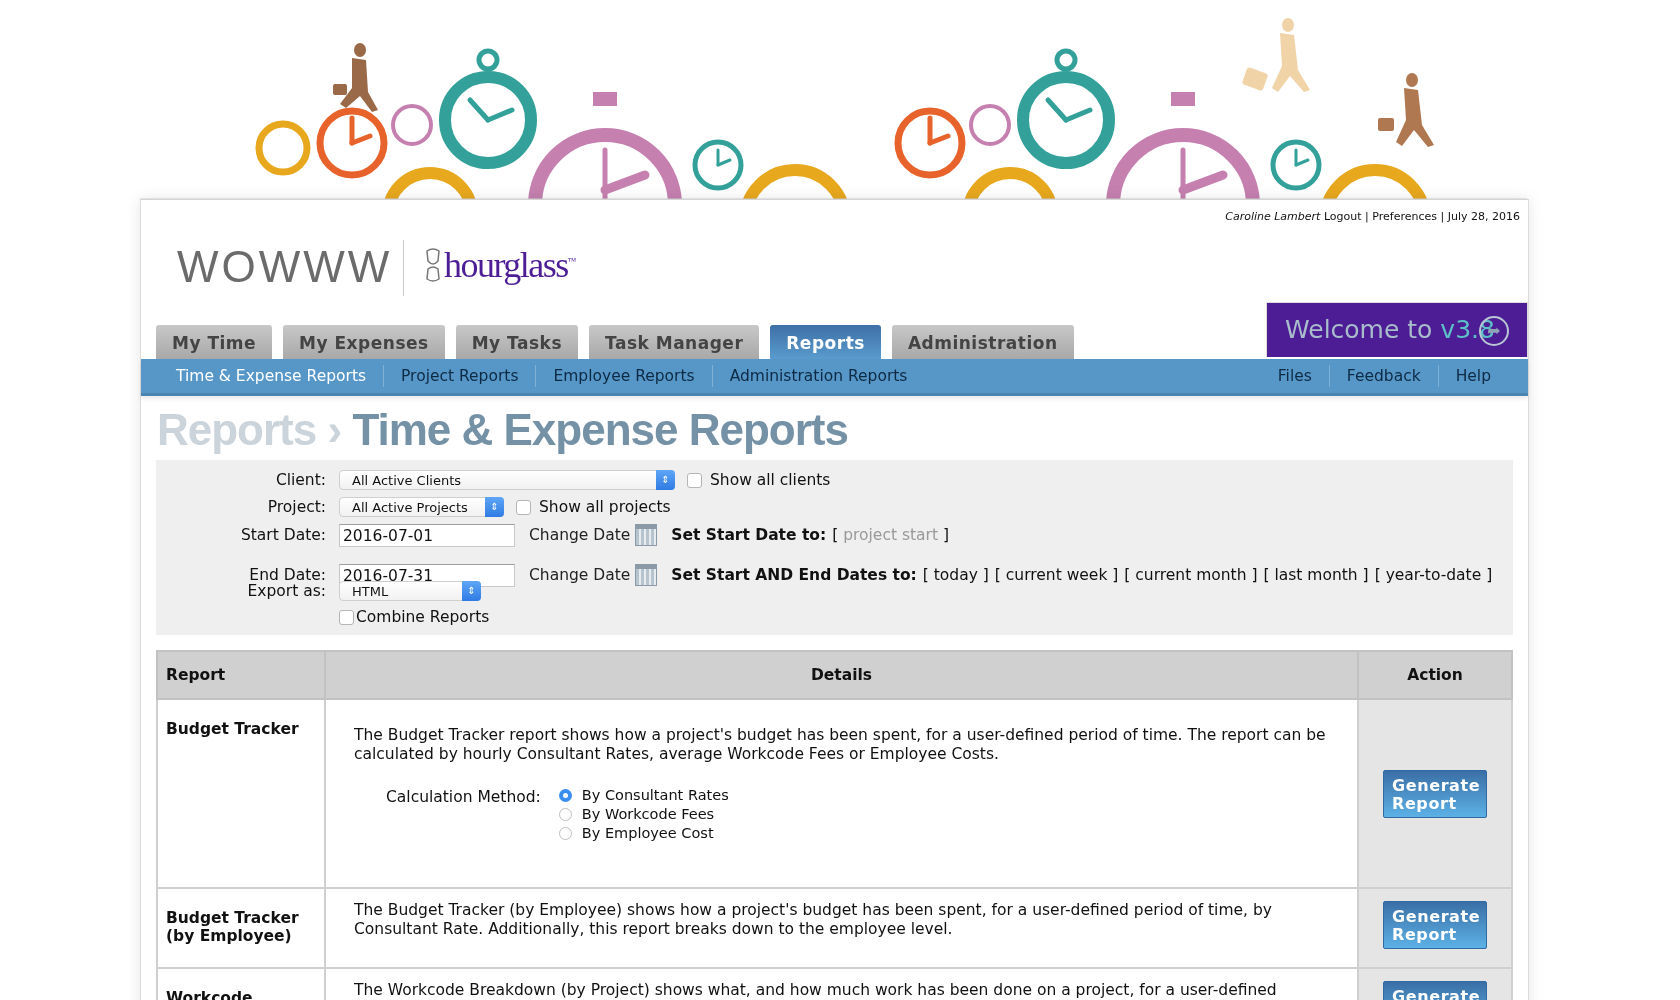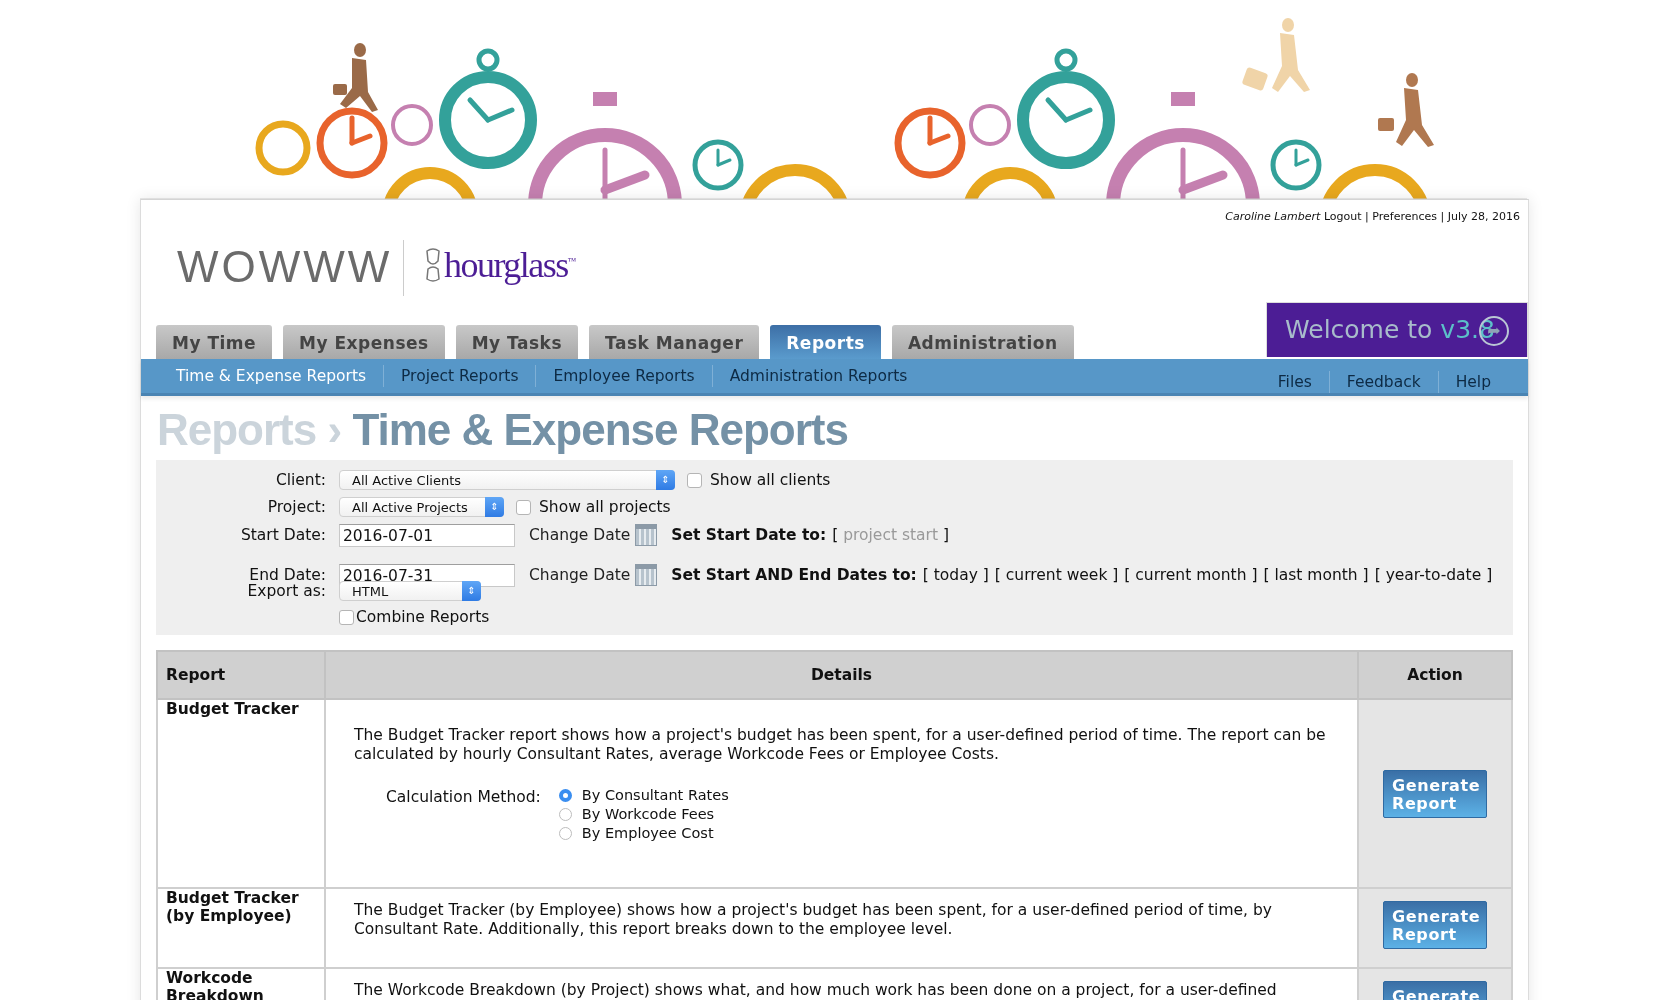--- a/index.html
+++ b/index.html
@@ -15,21 +15,21 @@
   .logo-hg .hgicon{display:inline-block;width:18px;height:36px;vertical-align:-6px;margin-right:2px;}
   .welcome{position:absolute;left:1125px;top:102px;width:260px;height:54px;border:1px solid #ddd;border-bottom:none;background:#4c1d95;}
   .welcome .txt{position:absolute;left:18px;top:12px;font-size:25px;color:#a8bccb;}
   .welcome .ver{color:#5cc0c9;}
   .welcome .go{position:absolute;right:18px;top:13px;width:26px;height:26px;border:2px solid #b9c6d4;border-radius:50%;color:#8fa3b6;font-size:16px;line-height:26px;text-align:center;}
   .tabs{position:absolute;left:15px;top:125px;height:34px;display:flex;gap:11px;}
   .tab{height:34px;padding:0 16px;background:linear-gradient(#c8c8c8,#a8a8a8);border-radius:3px 3px 0 0;font-weight:bold;font-size:17px;color:#444;line-height:36px;letter-spacing:0.5px;white-space:nowrap;}
   .tab.active{background:linear-gradient(#3d6fa6,#5a9bcd);color:#fff;}
   .subnav{position:absolute;left:0;top:159px;width:1387px;height:34px;background:#5797c8;border-bottom:3px solid #4a84b3;box-shadow:0 3px 4px rgba(0,0,0,0.08);}
   .subnav .left{position:absolute;left:23px;top:0;display:flex;height:34px;align-items:center;}
-  .subnav .right{position:absolute;right:20px;top:0;display:flex;height:34px;align-items:flex-end;}
+  .subnav .right{position:absolute;right:20px;top:0;display:flex;height:34px;align-items:center;}
   .sn{font-size:15.5px;color:#0d2a44;padding:0 17px;border-left:1px solid #7fb0d6;line-height:22px;}
   .sn.first{border-left:none;padding-left:12px;}
   .sn.active{color:#ffffff;}
   .title{position:absolute;left:16px;top:205px;font-family:"Liberation Sans",sans-serif;font-weight:bold;font-size:44px;letter-spacing:-1px;}
   .title .crumb{color:#cbd4db;}
   .title .sep{color:#cbd4db;}
   .title .cur{color:#7491a6;}
   .filters{position:absolute;left:15px;top:260px;width:1357px;height:175px;background:#efefef;font-size:15.5px;}
   .frow{position:absolute;left:0;height:24px;display:flex;align-items:center;}
   .flabel{width:170px;text-align:right;padding-right:13px;color:#111;}
@@ -39,21 +39,21 @@
   .txtin{height:23px;border:1px solid #c8c8c8;border-top-color:#9e9e9e;background:#fff;font-size:15.5px;line-height:22px;padding-left:3px;box-sizing:border-box;width:176px;font-family:"DejaVu Sans",sans-serif;}
   .chg{margin-left:14px;color:#222;}
   .cal{display:inline-block;width:22px;height:22px;margin-left:5px;border:1px solid #8c9aa7;background:repeating-linear-gradient(90deg,#b7c3cd 0 3px,#e7ecf0 3px 5px);box-sizing:border-box;border-top:5px solid #8c9aa7;}
   .setlbl{font-weight:bold;margin-left:14px;}
   .br{color:#111;margin-left:6px;}
   .br .lnk{color:#111;}
   .br .lnk.dim{color:#999;}
   .rtable{position:absolute;left:15px;top:450px;width:1357px;border-collapse:collapse;font-size:15.5px;}
   .rtable th{background:#d0d0d0;height:44px;font-weight:bold;border:2px solid #c2c2c2;color:#111;}
   .rtable td{border:2px solid #cfcfcf;vertical-align:top;}
-  .rtable td.rep{width:150px;padding:0 8px;font-weight:bold;}
+  .rtable td.rep{width:150px;padding:20px 8px;font-weight:bold;}
   .rtable td.det{padding:26px 28px 10px 28px;line-height:19px;}
   .rtable td.act{width:150px;background:#e5e5e5;vertical-align:middle;text-align:center;}
   .gen{display:inline-block;width:104px;height:48px;background:linear-gradient(#3a6fa6,#5cb1e6);border:1px solid #2f6aa2;border-radius:2px;color:#fff;font-weight:bold;font-size:16px;line-height:18px;text-align:left;padding:6px 8px;box-sizing:border-box;letter-spacing:0.6px;}
   .calc{display:flex;margin-top:22px;margin-left:32px;}
   .calc .lbl{margin-right:18px;margin-top:2px;}
   .radio{display:flex;align-items:center;height:19px;font-size:14.5px;}
   .rd{width:13px;height:13px;border:1px solid #bdbdbd;border-radius:50%;background:#fff;margin-right:10px;box-sizing:border-box;}
   .rd.on{border:4px solid #3a8ef0;background:#fff;}
 </style>
 </head>

